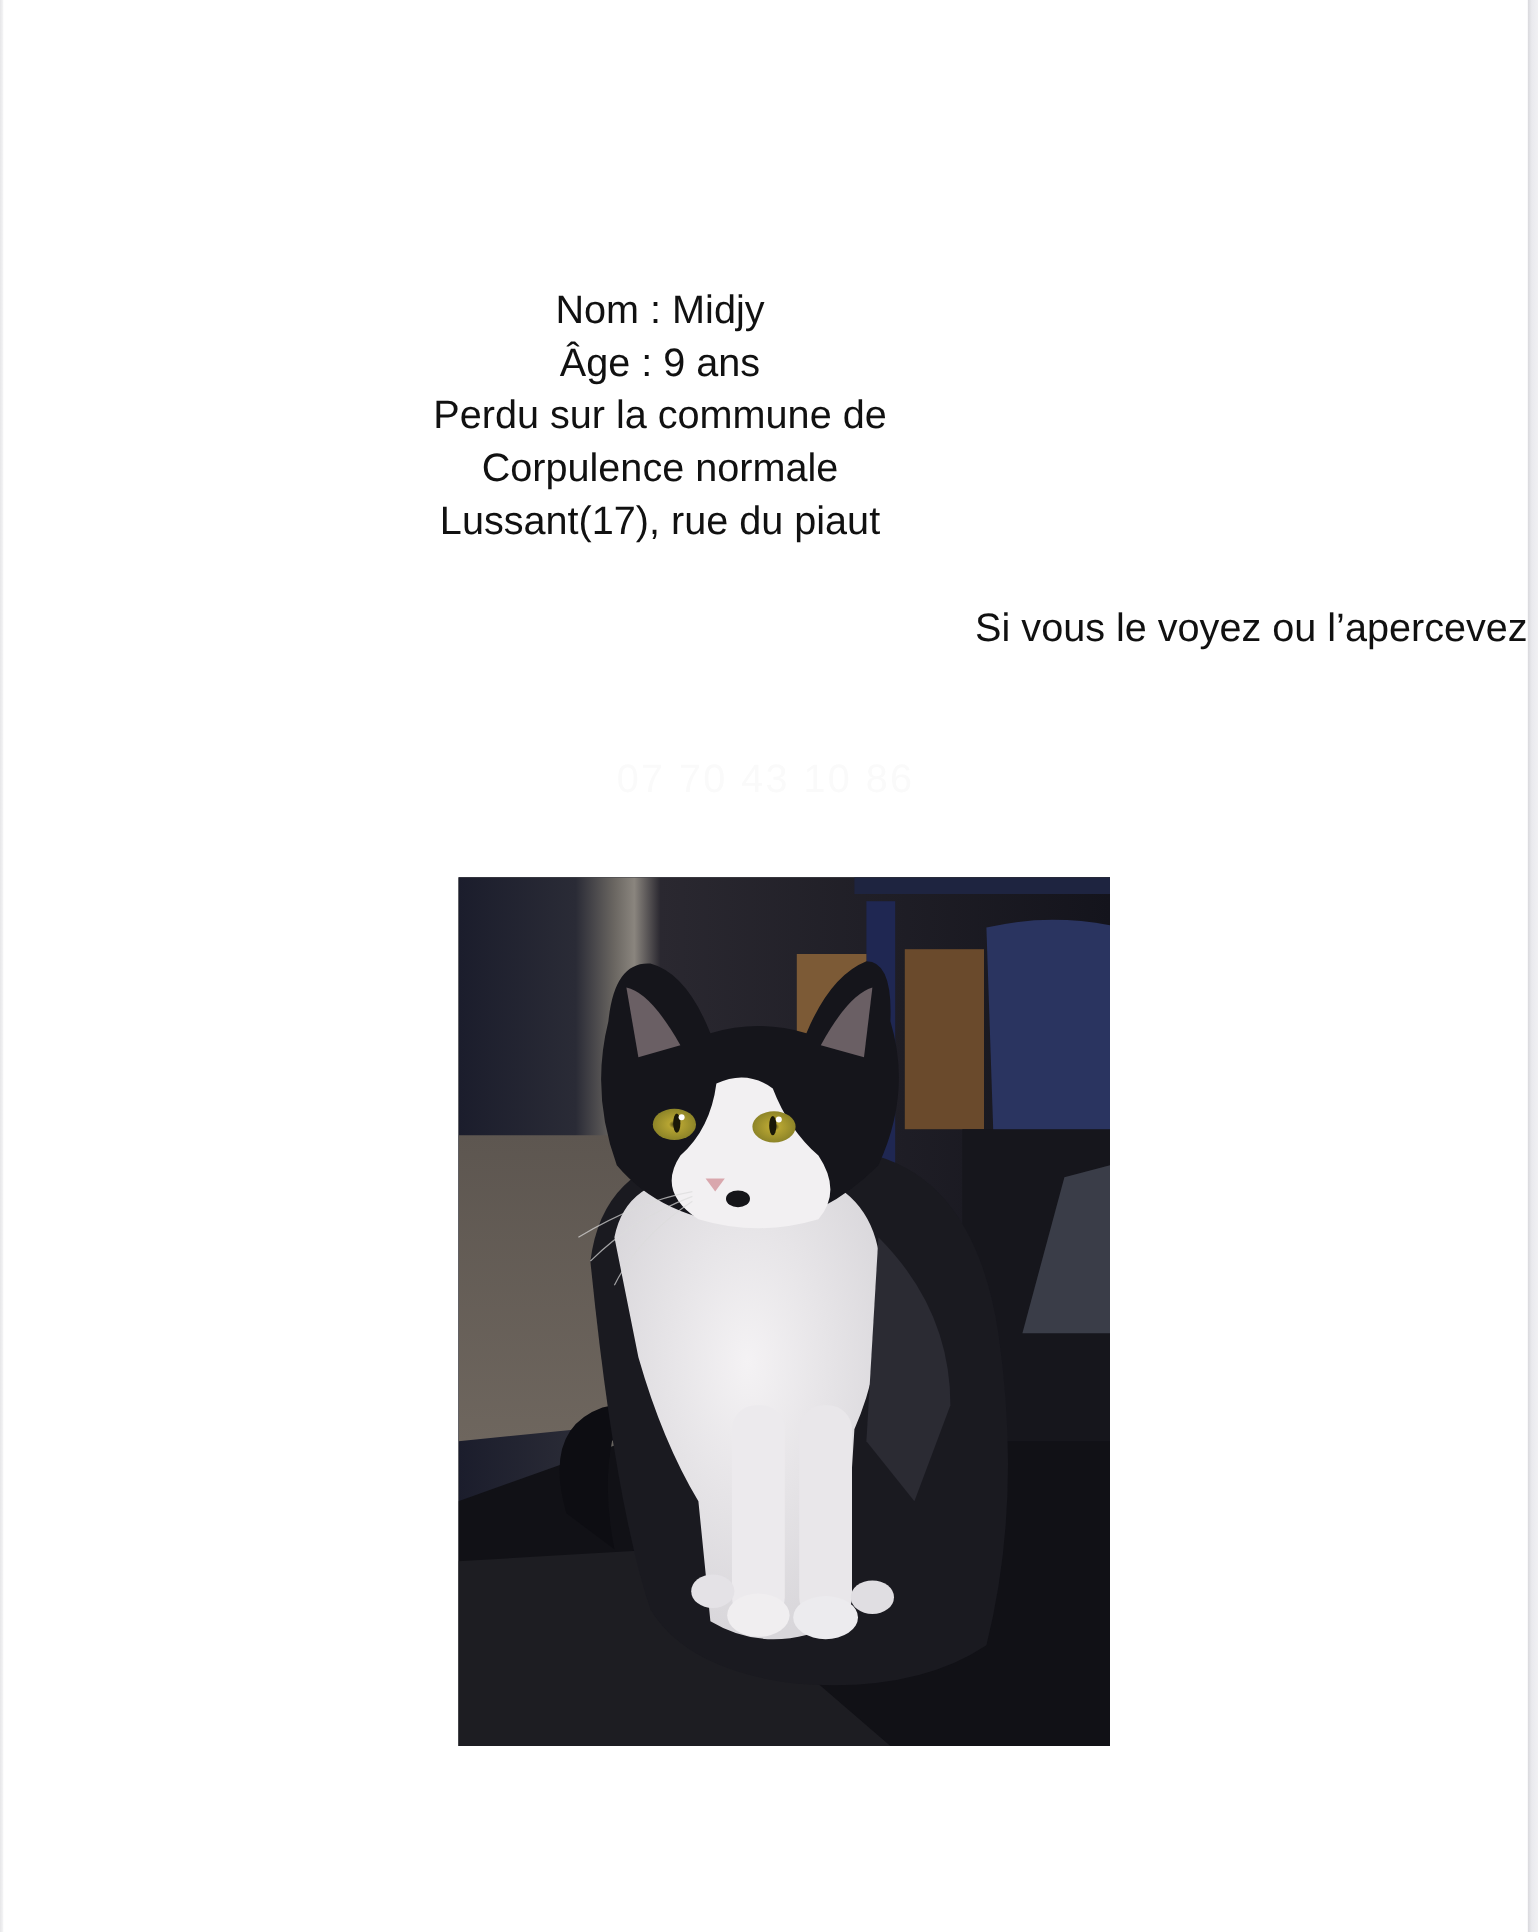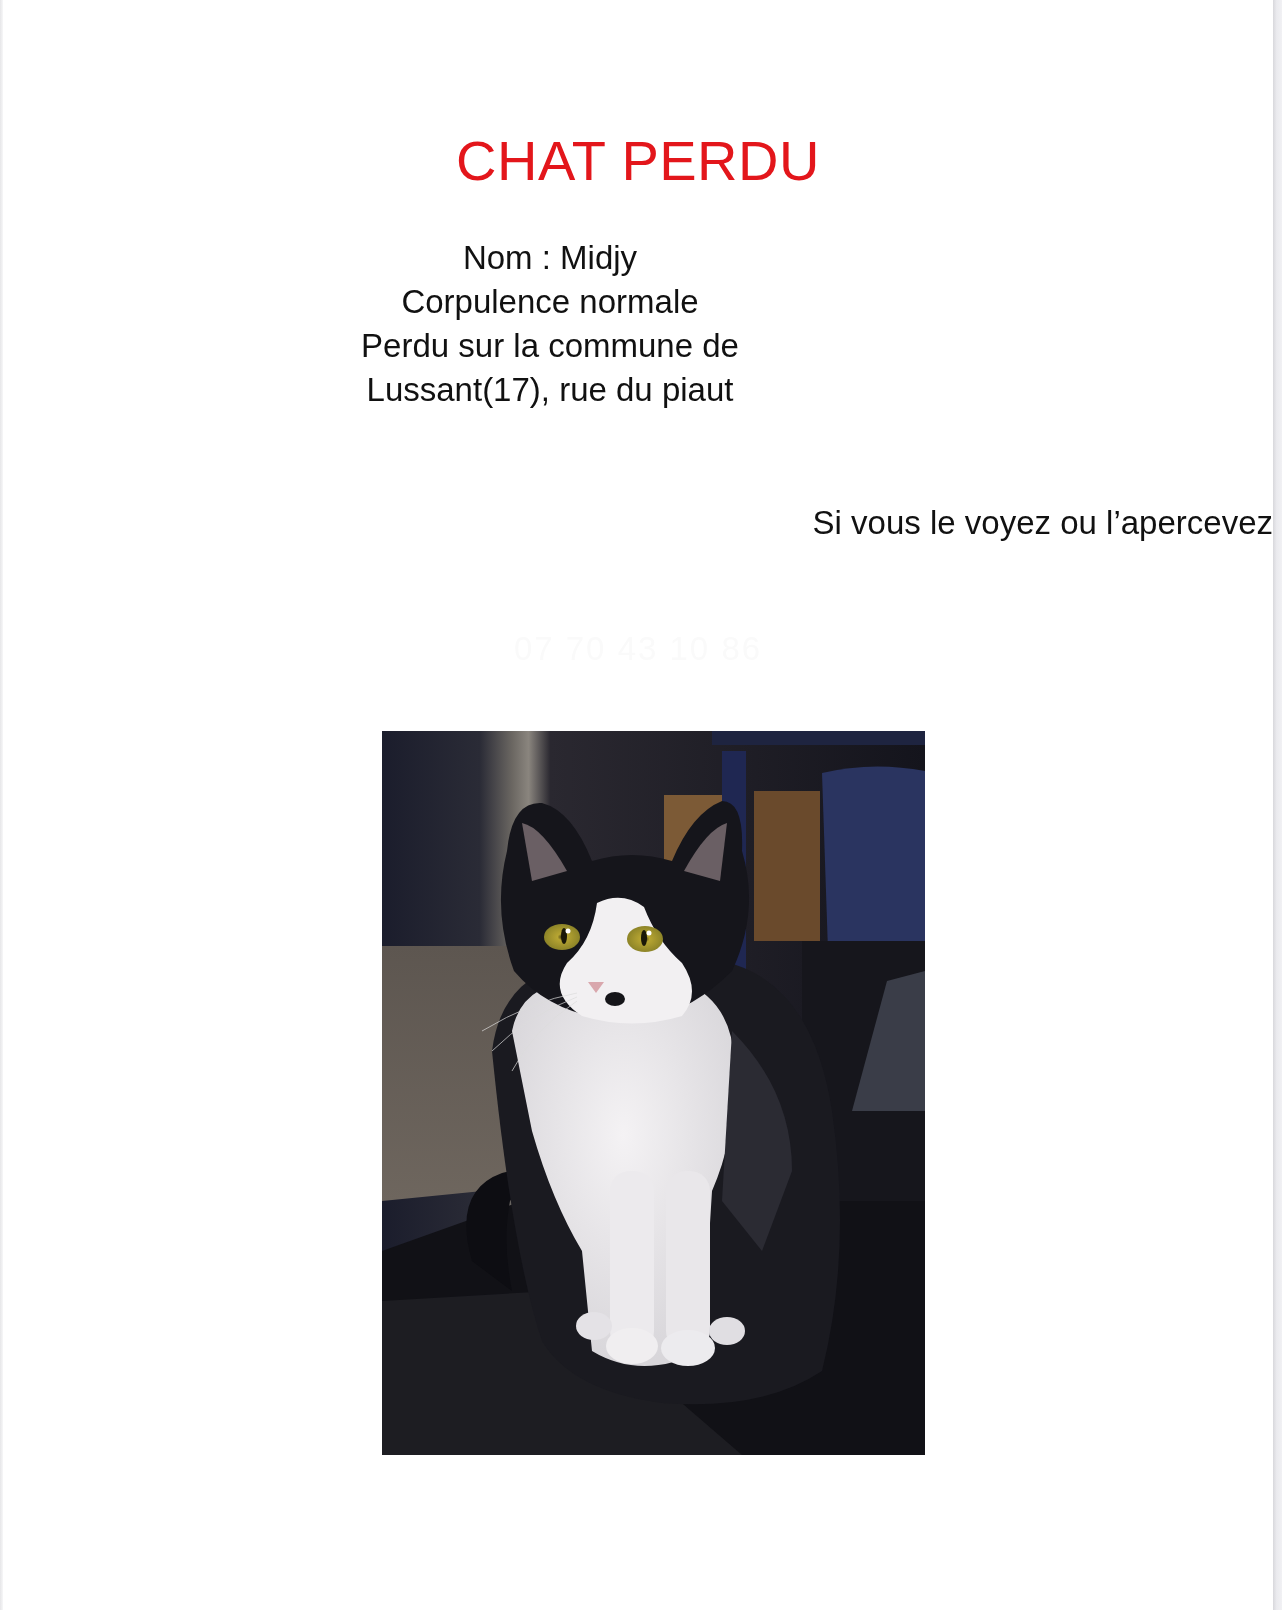--- a/index.html
+++ b/index.html
@@ -48,26 +48,26 @@
   .photo svg { display: block; }
 </style>
 </head>
 <body>
 
 <div class="page-edge-left"></div>
 <div class="page-edge-right"></div>
 
 <div class="page">
 
-  <div class="title">CHAT PERDU</div>
 
   <div class="info">
     <div>Nom : Midjy</div>
+    <div>Âge : 9 ans</div>
+    <div>Perdu sur la commune de</div>
     <div>Corpulence normale</div>
-    <div>Perdu sur la commune de</div>
     <div>Lussant(17), rue du piaut</div>
   </div>
 
   <div class="contact">
     <div>Si vous le voyez ou l’apercevez</div>
   </div>
 
   <div class="phone">07 70 43 10 86</div>
 
   <div class="photo">

